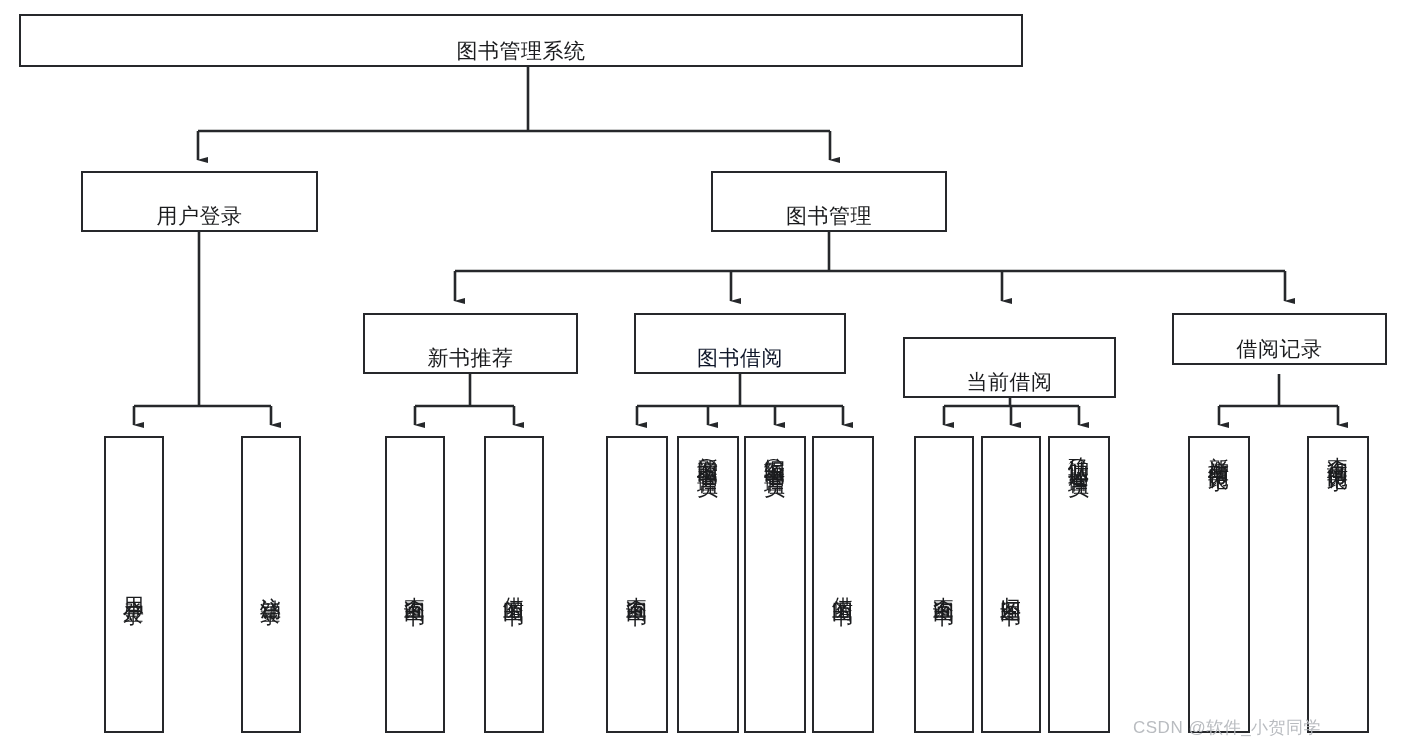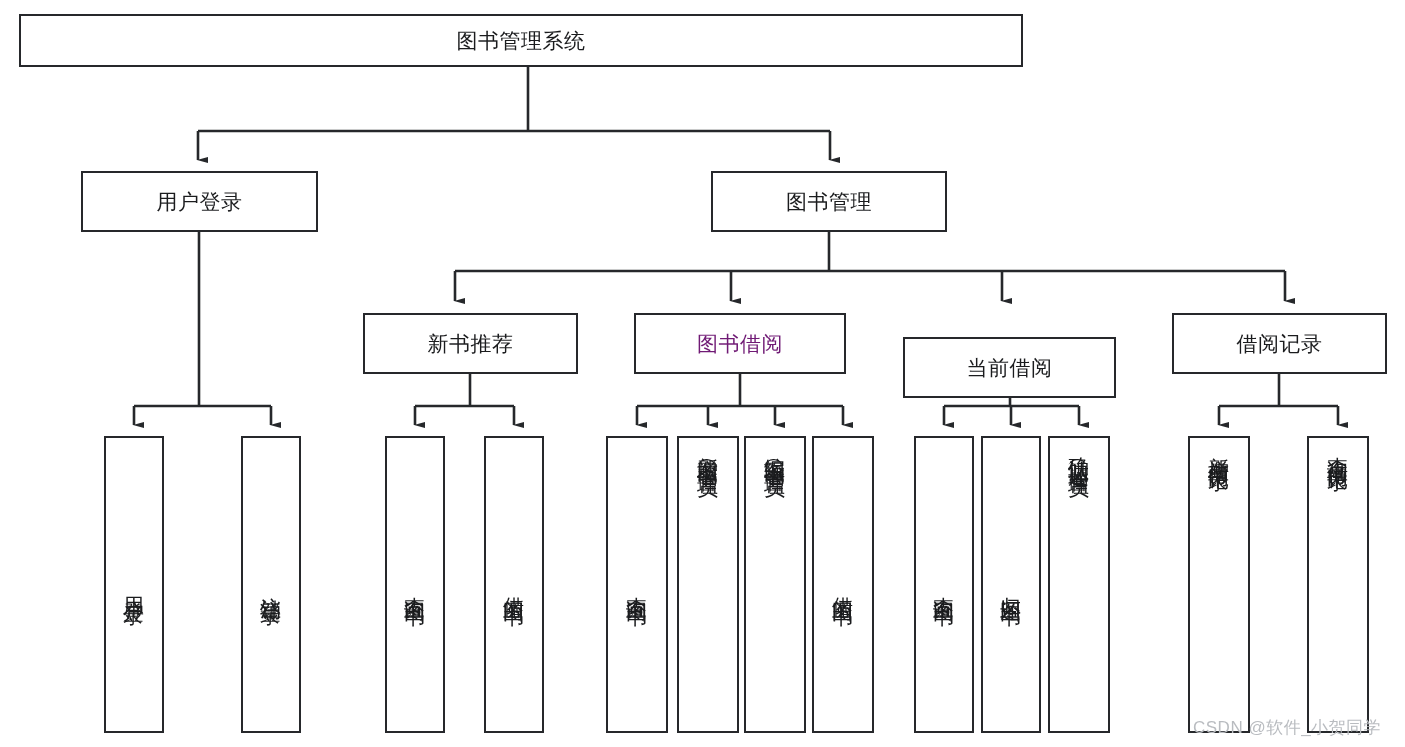--- a/index.html
+++ b/index.html
@@ -23,21 +23,21 @@
     top: 0;
     width: 1405px;
     height: 747px;
   }
   .node {
     position: absolute;
     box-sizing: border-box;
     border: 2px solid #26282b;
     background: #ffffff;
     display: flex;
-    align-items: center;
+    align-items: flex-end;
     justify-content: center;
     color: #1b1c1e;
     overflow: hidden;
   }
   .node.horiz {
     font-size: 21px;
     letter-spacing: 0.5px;
   }
   .node.vert {
     font-size: 21px;
@@ -125,27 +125,27 @@
   <div class="node horiz" id="node-l2-0" style="left: 81px; top: 171px; width: 237px; height: 61px; border-color: rgb(38, 40, 43); color: rgb(27, 28, 30);">
     <span>用户登录</span>
   </div>
   <div class="node horiz" id="node-l3-0" style="left: 363px; top: 313px; width: 215px; height: 61px; border-color: rgb(38, 40, 43); color: rgb(27, 28, 30);">
     <span>新书推荐</span>
   </div>
 
   <div class="node horiz" id="node-l2-1" style="left: 711px; top: 171px; width: 236px; height: 61px; border-color: rgb(38, 40, 43); color: rgb(27, 28, 30);">
     <span>图书管理</span>
   </div>
-  <div class="node horiz" id="node-l3-1" style="left: 634px; top: 313px; width: 212px; height: 61px; border-color: rgb(38, 40, 43); color: #701a75;">
+  <div class="node horiz" id="node-l3-1" style="left: 634px; top: 313px; width: 212px; height: 61px; border-color: rgb(38, 40, 43); color: #0f172a;">
     <span>图书借阅</span>
   </div>
   <div class="node horiz" id="node-l3-2" style="left: 903px; top: 313px; width: 213px; height: 61px; border-color: rgb(38, 40, 43); color: rgb(27, 28, 30); margin-top: 24px;">
     <span>当前借阅</span>
   </div>
-  <div class="node horiz" id="node-l3-3" style="left: 1172px; top: 313px; width: 215px; height: 61px; border-color: rgb(38, 40, 43); color: rgb(27, 28, 30);">
+  <div class="node horiz" id="node-l3-3" style="left: 1172px; top: 313px; width: 215px; height: 52px; border-color: rgb(38, 40, 43); color: rgb(27, 28, 30);">
     <span>借阅记录</span>
   </div>
 
   <div class="node vert centerv" id="node-leaf-0" style="left: 104px; top: 436px; width: 60px; height: 297px; border-color: rgb(38, 40, 43); color: rgb(27, 28, 30);">
     <span class="vtext">用户登录</span>
   </div>
   <div class="node vert centerv" id="node-leaf-1" style="left: 241px; top: 436px; width: 60px; height: 297px; border-color: rgb(38, 40, 43); color: rgb(27, 28, 30);">
     <span class="vtext">注销登录</span>
   </div>
   <div class="node vert centerv" id="node-leaf-2" style="left: 385px; top: 436px; width: 60px; height: 297px; border-color: rgb(38, 40, 43); color: rgb(27, 28, 30);">
@@ -175,15 +175,15 @@
   <div class="node vert" id="node-leaf-10" style="left: 1048px; top: 436px; width: 62px; height: 297px; border-color: rgb(38, 40, 43); color: rgb(27, 28, 30);">
     <span class="vtext">确认归还（管理员）</span>
   </div>
   <div class="node vert" id="node-leaf-11" style="left: 1188px; top: 436px; width: 62px; height: 297px; border-color: rgb(38, 40, 43); color: rgb(27, 28, 30);">
     <span class="vtext">新增借阅记录</span>
   </div>
   <div class="node vert" id="node-leaf-12" style="left: 1307px; top: 436px; width: 62px; height: 297px; border-color: rgb(38, 40, 43); color: rgb(27, 28, 30);">
     <span class="vtext">查询借阅记录</span>
   </div>
 
-  <div class="watermark" style="left: 1193px; top: 716px; color: rgb(185, 188, 192);">CSDN @软件_小贺同学</div>
+  <div class="watermark" style="left: 1133px; top: 716px; color: rgb(185, 188, 192);">CSDN @软件_小贺同学</div>
 
 </div>
 
 </body></html>

